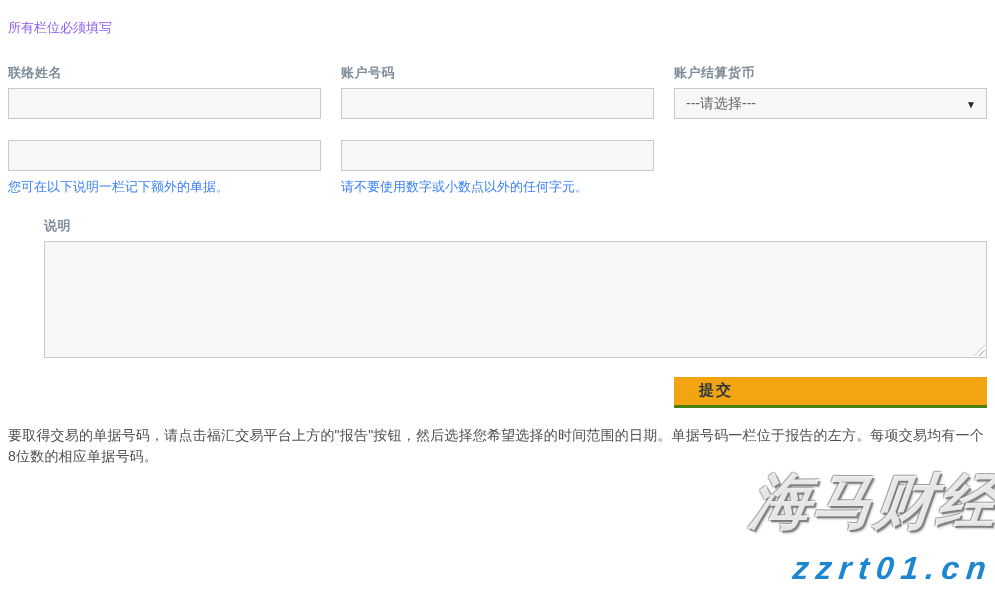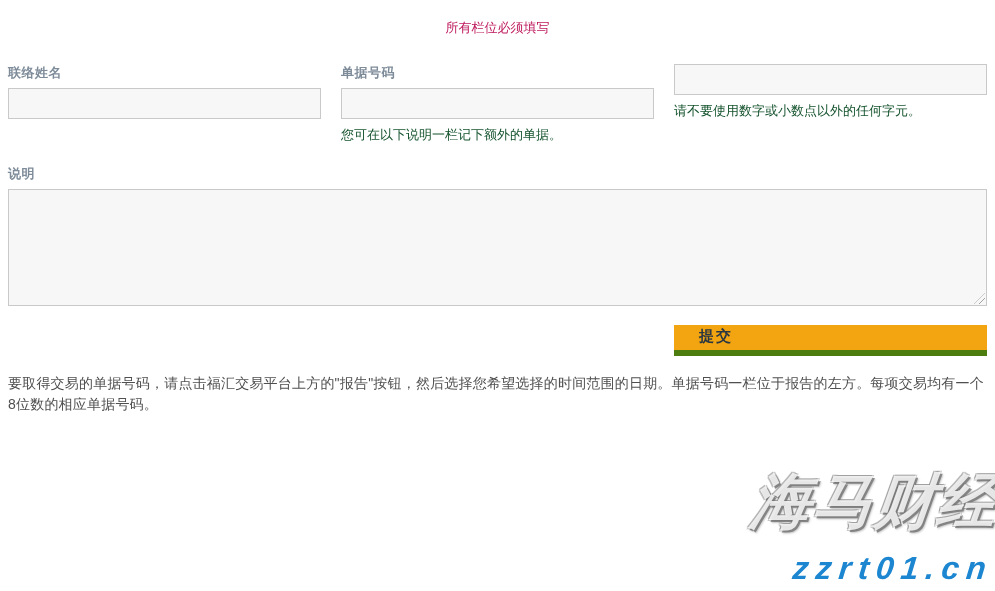--- a/index.html
+++ b/index.html
@@ -14,23 +14,23 @@
 
   h1.page-title {
     font-size: 24px;
     font-weight: bold;
     color: #2d3b4e;
     letter-spacing: 1px;
     padding: 2px 0 12px 0;
     border-bottom: 1px dashed #cfcfcf;
   }
   .required-note {
-    text-align: center;
+    text-align: left;
     font-size: 13px;
-    color: #be185d;
+    color: #8b5cf6;
     margin-top: 11px;
   }
 
   .form-grid {
     display: grid;
     grid-template-columns: 1fr 1fr 1fr;
     column-gap: 20px;
     margin-top: 6px;
   }
   .field { margin-top: 21px; }
@@ -62,25 +62,25 @@
   .select-box .select-value { font-size: 14px; color: #666; }
   .select-box .caret {
     position: absolute;
     right: 10px; top: 50%;
     transform: translateY(-50%);
     font-size: 10px;
     color: #222;
   }
   .field-help {
     font-size: 13px;
-    color: #14532d;
+    color: #3b82f6;
     margin-top: 7px;
   }
   .span-two { grid-column: 1 / 3; }
-  .span-all { grid-column: 1 / 4; }
+  .span-all { grid-column: 1 / 4; margin-left: 36px; }
   .col-three { grid-column: 3 / 4; }
 
   .textarea-wrap { position: relative; }
   textarea.area-input {
     height: 117px;
     resize: none;
     padding: 6px 8px;
     display: block;
   }
   .resize-handle {
@@ -94,21 +94,21 @@
     clip-path: polygon(100% 0, 100% 100%, 0 100%);
     opacity: 0.9;
   }
 
   .submit-row { margin-top: 19px; }
   button.submit-button {
     display: block;
     width: 100%;
     background: #F2A411;
     border: none;
-    border-bottom: 6px solid #4d7c0f;
+    border-bottom: 3px solid #4d7c0f;
     height: 31px;
     text-align: left;
     padding: 0 0 2px 25px;
     font-size: 15px;
     font-weight: bold;
     color: #2a3742;
     font-family: "Liberation Sans", "DejaVu Sans", sans-serif;
     cursor: pointer;
     letter-spacing: 2px;
   }
@@ -163,23 +163,33 @@
 
 
   <div class="required-note">所有栏位必须填写</div>
 
   <form class="form-grid">
 
     <div class="field">
       <label class="field-label">联络姓名</label>
       <input class="text-input" type="text" value="" style="">
     </div>
-
-    <div class="field">
-      <label class="field-label">单据号码</label>
+    <div class="field">
+      <label class="field-label">账户号码</label>
+      <input class="text-input" type="text" value="" style="">
+    </div>
+
+    <div class="field">
+      <label class="field-label">账户结算货币</label>
+      <div class="select-box">
+        <span class="select-value">---请选择---</span>
+        <span class="caret">▼</span>
+      </div>
+    </div>
+    <div class="field">
       <input class="text-input" type="text" value="" style="">
       <div class="field-help">您可在以下说明一栏记下额外的单据。</div>
     </div>
     <div class="field">
       <input class="text-input" type="text" value="" style="">
       <div class="field-help">请不要使用数字或小数点以外的任何字元。</div>
     </div>
 
 
     <div class="field span-all">

